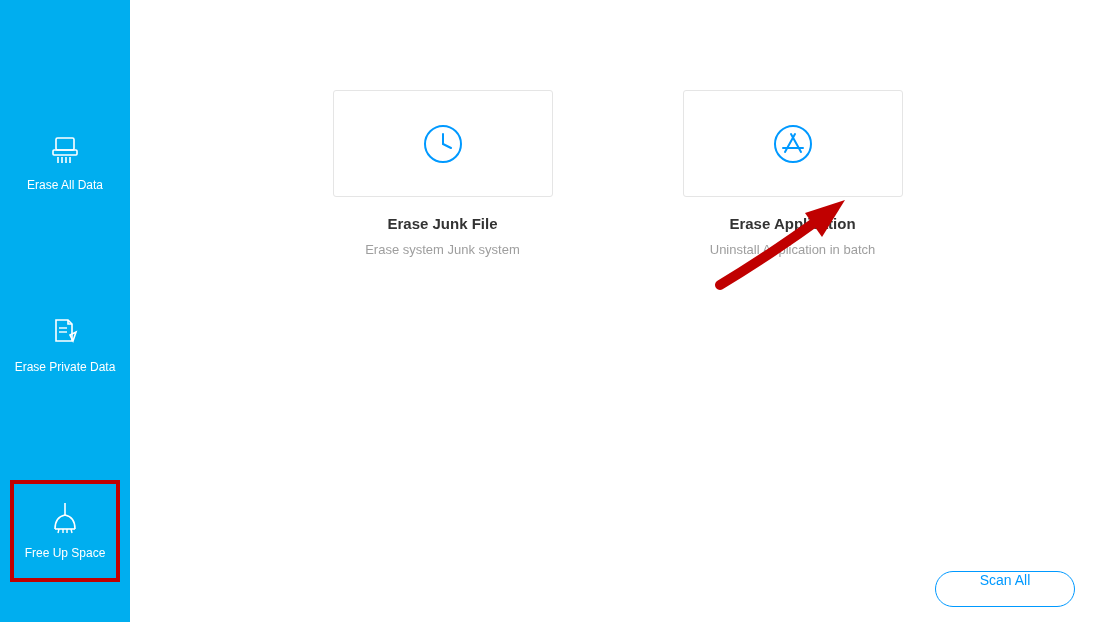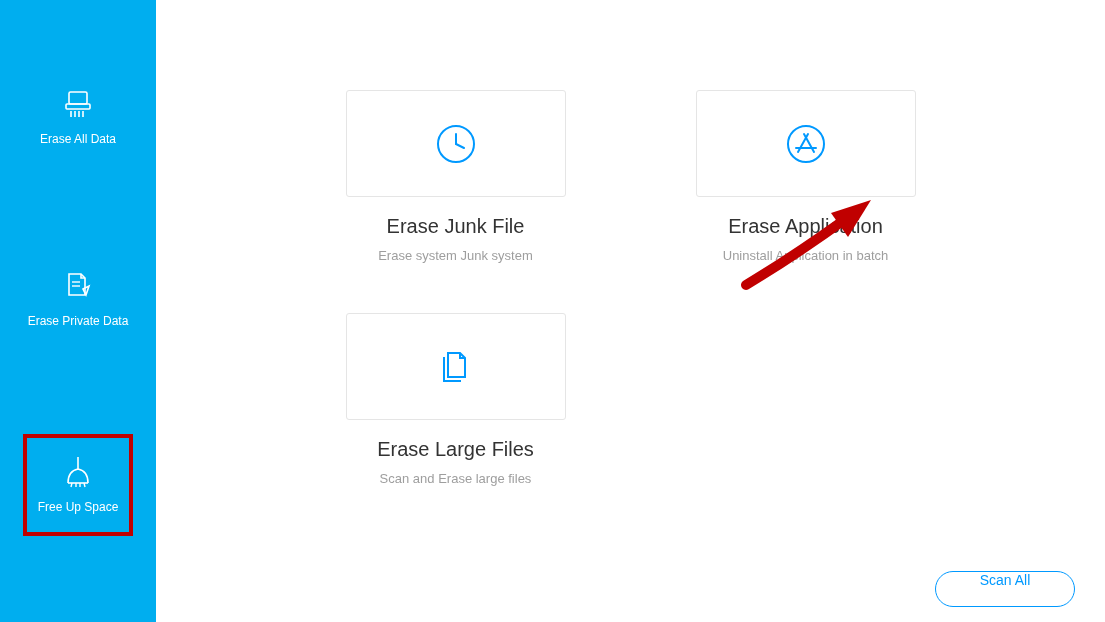--- a/index.html
+++ b/index.html
@@ -5,27 +5,27 @@
     * { margin: 0; padding: 0; box-sizing: border-box; }
     body {
       font-family: -apple-system, BlinkMacSystemFont, "Segoe UI", Arial, sans-serif;
       width: 1105px;
       height: 622px;
       overflow: hidden;
       display: flex;
       background: #ffffff;
     }
     .sidebar {
-      width: 156px;
+      width: 130px;
       height: 100%;
       background: #00aeef;
       display: flex;
       flex-direction: column;
       align-items: center;
-      padding-top: 70px;
+      padding-top: 116px;
     }
     .sidebar-item {
       width: 110px;
       display: flex;
       flex-direction: column;
       align-items: center;
       justify-content: center;
       padding: 18px 0;
       cursor: pointer;
       color: #ffffff;
@@ -71,22 +71,22 @@
       width: 220px;
       height: 107px;
       border: 1px solid #e5e5e5;
       border-radius: 3px;
       display: flex;
       align-items: center;
       justify-content: center;
       margin-bottom: 18px;
     }
     .card-title {
-      font-size: 20px;
-      font-weight: 400;
+      font-size: 15px;
+      font-weight: 700;
       color: #333333;
       margin-bottom: 10px;
     }
     .card-desc {
       font-size: 13px;
       color: #9e9e9e;
     }
     .scan-all-btn {
       position: absolute;
       right: 30px;
@@ -183,33 +183,20 @@
           <svg width="44" height="44" viewBox="0 0 44 44">
             <circle cx="22" cy="22" r="18" fill="none" stroke="#0099ff" stroke-width="2"></circle>
             <path d="M14 30 L24 12 M30 30 L20 12 M12 26 H32" fill="none" stroke="#0099ff" stroke-width="2" stroke-linecap="round"></path>
           </svg>
         </span>
       </div>
       <div class="card-title">Erase Application</div>
       <div class="card-desc">Uninstall Application in batch</div>
     </div>
 
-    <div class="card-wrap">
-      <div class="card-icon-box">
-        <span>
-          <svg width="44" height="44" viewBox="0 0 44 44">
-            <path d="M14 8 H26 L31 13 V32 H14 Z" fill="none" stroke="#0099ff" stroke-width="2"></path>
-            <path d="M26 8 V13 H31" fill="none" stroke="#0099ff" stroke-width="2"></path>
-            <path d="M10 12 V36 H27" fill="none" stroke="#0099ff" stroke-width="2"></path>
-          </svg>
-        </span>
-      </div>
-      <div class="card-title">Erase Large Files</div>
-      <div class="card-desc">Scan and Erase large files</div>
-    </div>
 
 
   </div>
 
   <div class="arrow-annotation">
     <svg width="150" height="100" viewBox="0 0 150 100">
       <path d="M10 90 Q 60 60 115 20" fill="none" stroke="#c00000" stroke-width="10" stroke-linecap="round"></path>
       <polygon points="135,5 95,18 112,42" fill="#c00000"></polygon>
     </svg>
   </div>

